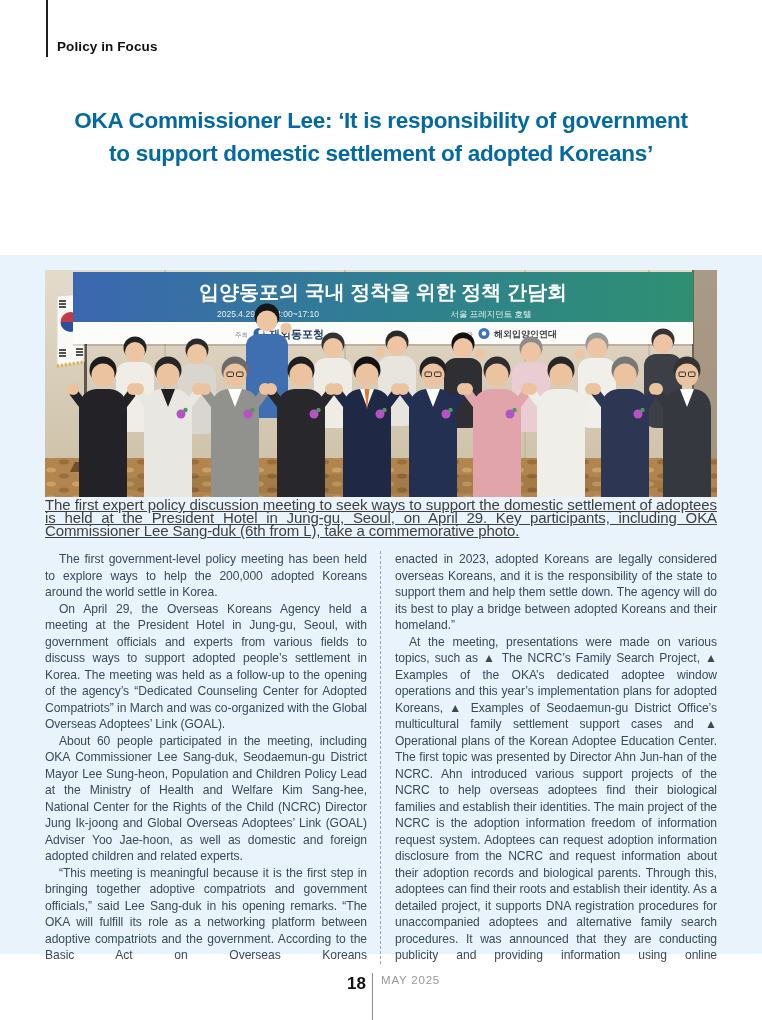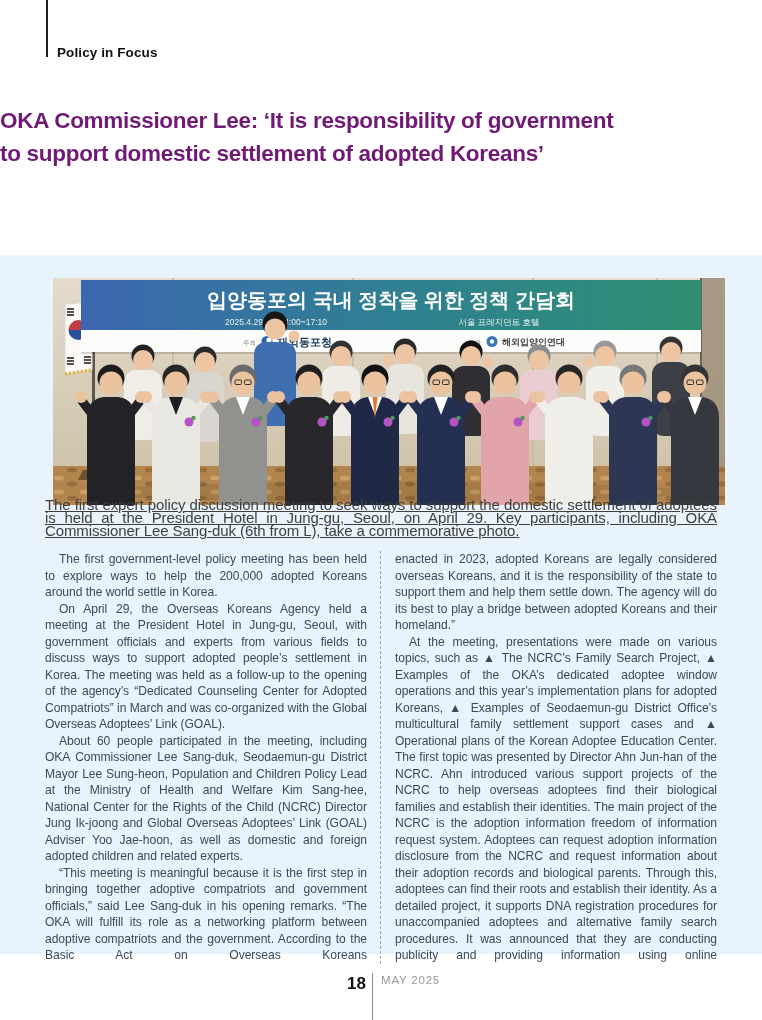--- a/index.html
+++ b/index.html
@@ -2,31 +2,31 @@
 <html><head>
 <meta charset="utf-8">
 <style>
   html,body { margin:0; padding:0; background:#ffffff; }
   .page {
     position:relative; width:762px; height:1020px; background:#ffffff;
     font-family:"Liberation Sans", sans-serif; overflow:hidden;
   }
   
   .kicker-rule { position:absolute; left:46px; top:0; width:2px; height:57px; background:#1d1d1d; }
-  .kicker { position:absolute; left:57px; top:45px; font-size:13.5px; font-weight:bold; color:#101010; letter-spacing:0.1px; }
+  .kicker { position:absolute; left:57px; top:39px; font-size:13.5px; font-weight:bold; color:#101010; letter-spacing:0.1px; }
   
-  .title { position:absolute; top:104px; left:0; width:762px; margin:0; 
-           color:#701a75; font-size:22.5px; font-weight:bold; line-height:33px; letter-spacing:-0.3px; }
+  .title { position:absolute; top:104px; left:0; width:762px; margin:0; text-align:center;
+           color:#0369a1; font-size:22.5px; font-weight:bold; line-height:33px; letter-spacing:-0.3px; }
   .title .tline { display:block; white-space:nowrap; }
   .subtitle { position:absolute; top:180px; left:0; width:762px; text-align:center;
               font-family:"Liberation Serif", serif; font-size:17px; line-height:23px; color:#141414; }
   .subtitle .sline { display:block; white-space:nowrap; }
   
   .panel { position:absolute; left:0; top:255px; width:762px; height:699px; background:#e9f3fb; }
-  .photo { position:absolute; left:45px; top:15px; width:556px; height:227px; margin:8px; }
+  .photo { position:absolute; left:45px; top:15px; width:556px; height:227px; margin:0; }
   .photo svg { display:block; }
   .caption { position:absolute; left:45px; top:243px; width:672px;
              font-size:15px; line-height:13px; color:#3f3f3f; letter-spacing:-0.1px; text-align:justify;text-decoration:underline; }
   .columns { position:absolute; left:45px; top:296px; width:672px; display:flex; align-items:flex-start;justify-content:space-between; }
   .col { width:322px; }
   .col-left { margin-right:13px; }
   .col-right { border-left:1px dashed #8fa6bb; padding-left:14px; }
   .para { margin:0; font-size:12.1px; line-height:16.5px; color:#384a5c; text-align:justify; letter-spacing:-0.05px; }
   .para.indent { text-indent:14px; }
   .para.cont-end { text-align-last:justify; }

